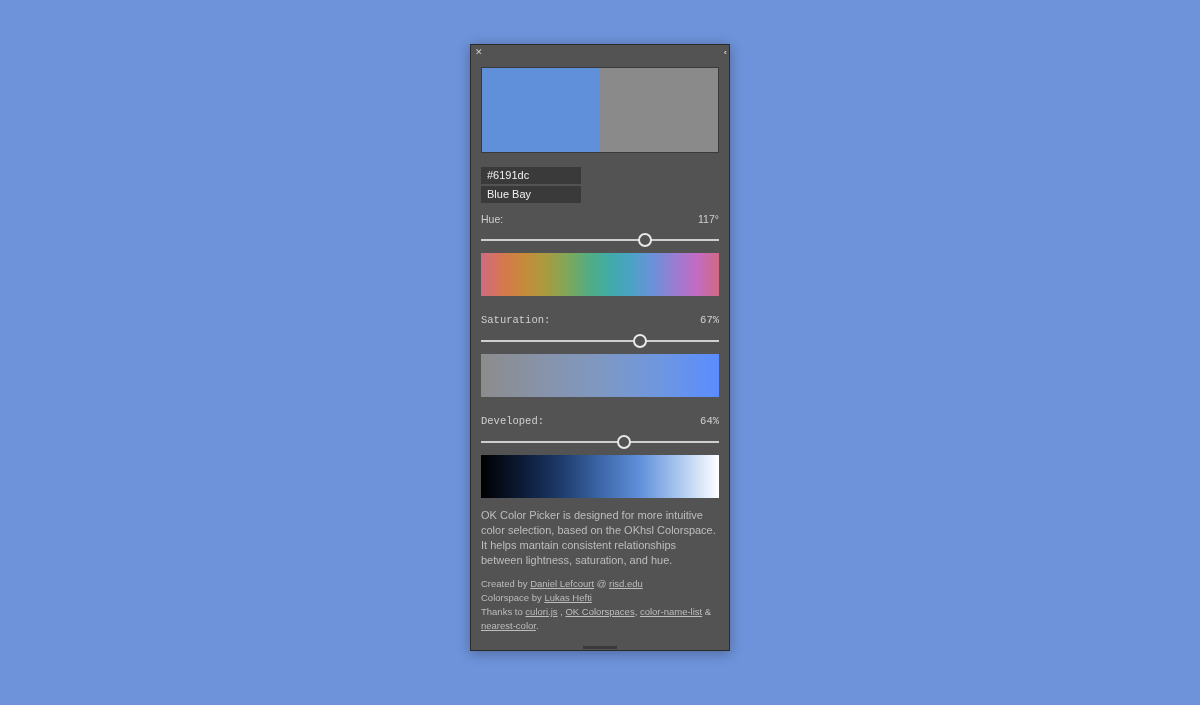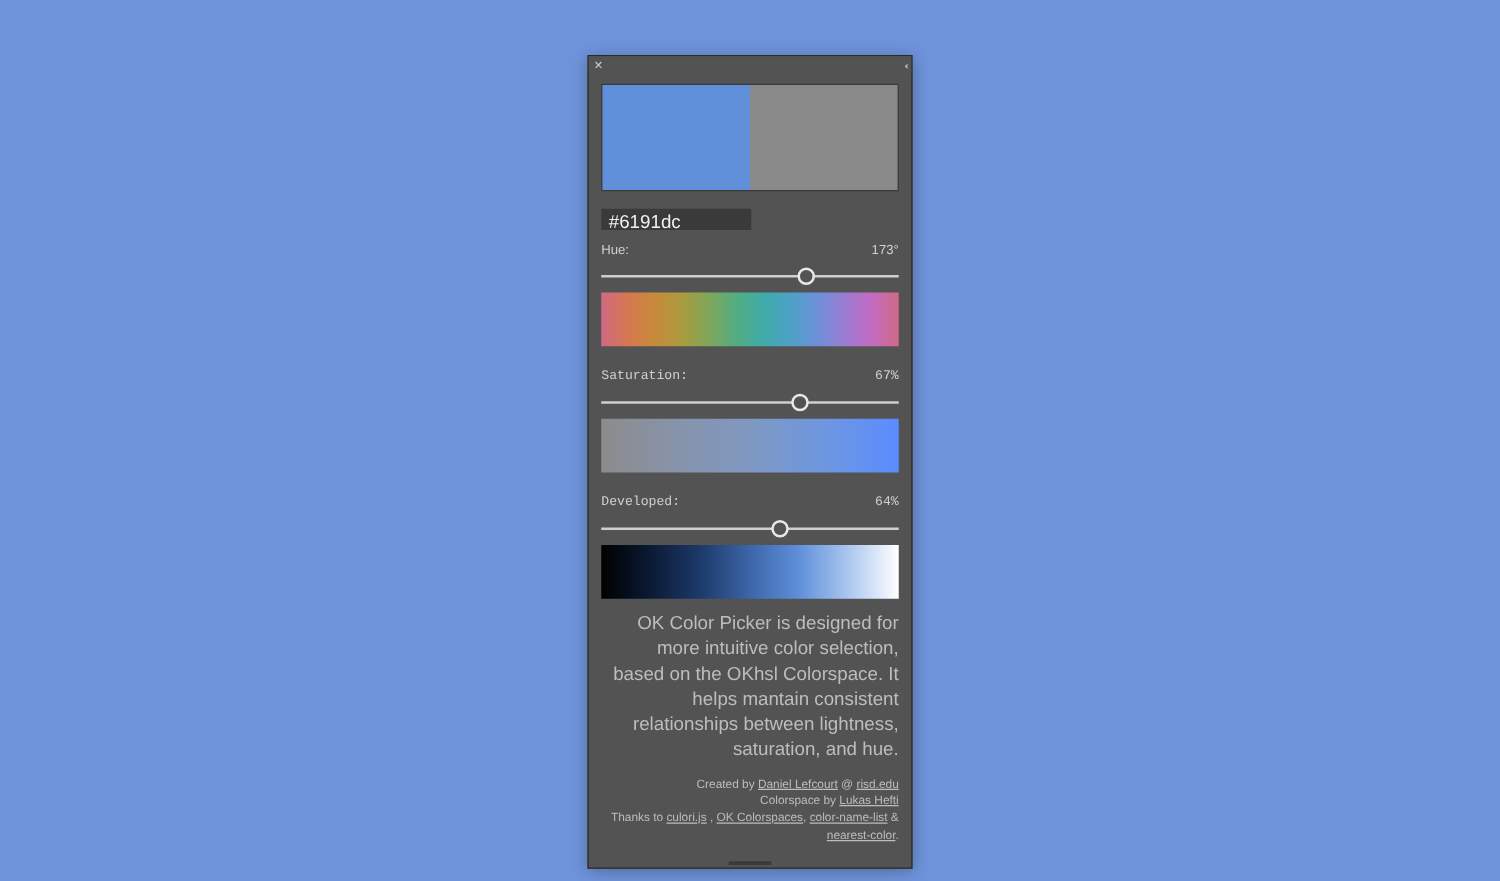--- a/index.html
+++ b/index.html
@@ -88,23 +88,23 @@
     }
     .swatch-left { background: #6090da; }
     .swatch-right { background: #8a8a8a; }
     .field-row {
       margin-top: 10px;
       display: flex;
     }
     .input-field {
       background: #3a3a3a;
       color: #f0f0f0;
-      font-size: 15px;
+      font-size: 11px;
       padding: 2px 6px;
-      width: 120px;
+      width: 100px;
       height: 17px;
       border: none;
     }
     .label-row {
       display: flex;
       justify-content: space-between;
       color: #d0d0d0;
       font-size: 10.5px;
       margin-top: 10px;
     }
@@ -148,30 +148,28 @@
     .light-grad {
       background: linear-gradient(to right, #000000, #0b1a34, #1d3a6a, #3b66a8, #6090da, #acc8ef, #ffffff);
     }
     .section-gap {
       margin-top: 18px;
       font-family: Liberation Mono, monospace;
     }
     .desc {
       margin-top: 10px;
       color: #bdbdbd;
-      font-size: 15px;
+      font-size: 11px;
       line-height: 1.35;
-      text-align: right;
     }
     .credits {
       margin-top: 10px;
       color: #bdbdbd;
       font-size: 9.5px;
       line-height: 1.45;
-      text-align: right;
     }
     .credits a {
       color: #bdbdbd;
       text-decoration: underline;
     }
     .resize-handle {
       height: 6px;
       display:flex;
       justify-content:center;
       align-items:center;
@@ -195,24 +193,27 @@
   <div class="body">
 
     <div class="swatches">
       <div class="swatch swatch-left"></div>
       <div class="swatch swatch-right"></div>
     </div>
 
     <div class="field-row" style="margin-top:14px;">
       <div class="input-field">#6191dc</div>
     </div>
+    <div class="field-row" style="margin-top:2px;">
+      <div class="input-field">Blue Bay</div>
+    </div>
 
     <div class="label-row">
       <span>Hue:</span>
-      <span>173°</span>
+      <span>117°</span>
     </div>
     <div class="slider-wrap">
       <div class="slider-track"></div>
       <div class="slider-thumb" style="left:69%"></div>
     </div>
     <div class="grad-bar hue-grad"></div>
 
     <div class="label-row section-gap">
       <span>Saturation:</span>
       <span>67%</span>

